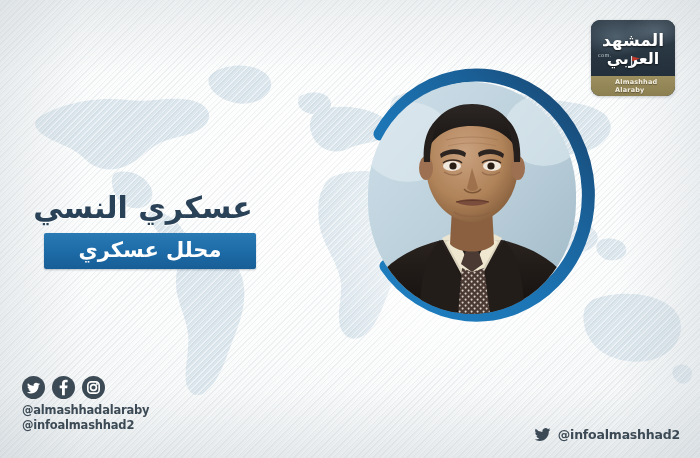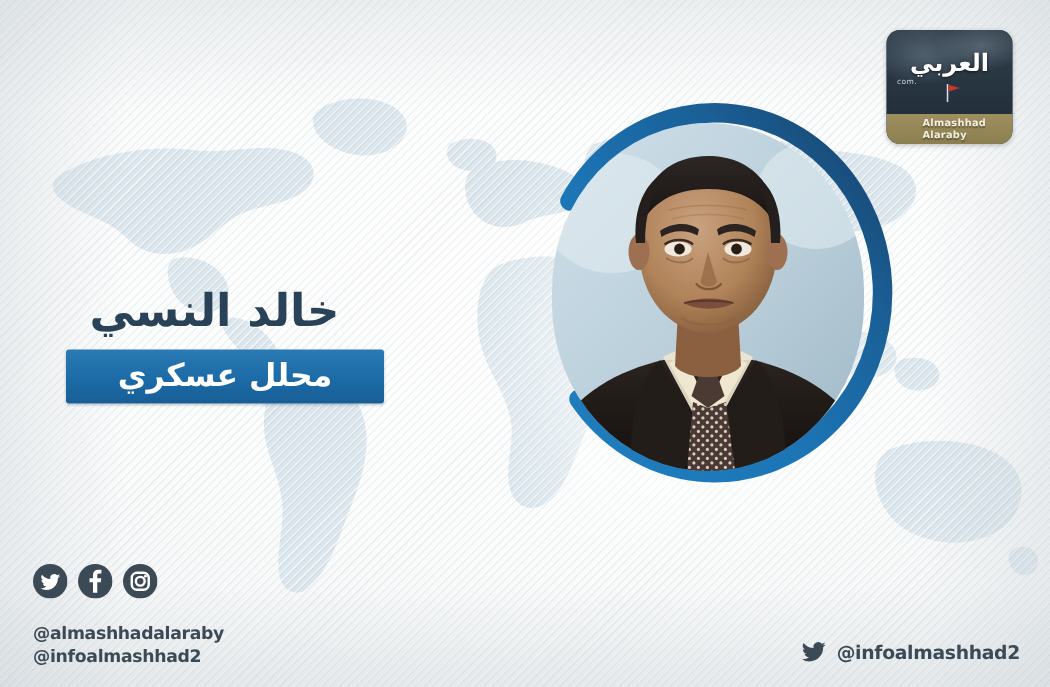--- a/index.html
+++ b/index.html
@@ -210,21 +210,21 @@
     left: 22px;
     top: 376px;
   }
   .social-icons {
     display: flex;
     gap: 7px;
     align-items: center;
   }
   .social-icons svg { display: block; }
   .handles {
-    margin-top: 16px;
+    margin-top: 4px;
     font-family: "DejaVu Sans", sans-serif;
     font-size: 11.5px;
     font-weight: 700;
     color: #3c4a55;
     line-height: 1.32;
     letter-spacing: -0.2px;
   }
 
   .social-right {
     position: absolute;
@@ -299,20 +299,21 @@
     </svg>
   </div>
 
   <div class="bg-texture"></div>
   <div class="bg-vignette"></div>
   <div class="bg-bloom"></div>
 
   <div class="logo">
     <div class="logo-photo"></div>
     <div class="logo-ar">
+      <div class="l1">المشهد</div>
       <div class="l2">العربي</div>
     </div>
     <div class="logo-com">com.</div>
     <div class="logo-flag">
       <svg viewBox="0 0 9 12" aria-hidden="true">
         <rect x="0" y="0" width="1.2" height="12" fill="#d8dde1"></rect>
         <path d="M1.2 0.5 L9 2.6 L1.2 5.2 Z" fill="#c0392b"></path>
       </svg>
     </div>
     <div class="logo-strip">Almashhad Alaraby</div>
@@ -423,21 +424,21 @@
 
         <path d="M86 130 C94 136, 114 136, 122 130" stroke="#8a6144" stroke-width="1.6" fill="none" opacity="0.55"></path>
 
         <path d="M78 58 C92 54, 116 54, 130 58" stroke="#9a6f4c" stroke-width="1.1" fill="none" opacity="0.5"></path>
         <path d="M80 64 C94 60, 114 60, 128 64" stroke="#9a6f4c" stroke-width="1" fill="none" opacity="0.4"></path>
       </svg>
     </div>
   </div>
 
   <div class="name-block">
-    <div class="guest-name">خالد النسي</div>
+    <div class="guest-name">عسكري النسي</div>
     <div class="role-badge">محلل عسكري</div>
   </div>
 
   <div class="social-left">
     <div class="social-icons">
       <span>
         <svg width="23" height="23" viewBox="0 0 24 24" aria-hidden="true">
           <circle cx="12" cy="12" r="12" fill="#3c4a55"></circle>
           <path fill="#ffffff" d="M19 8.3c-.5.23-1.05.39-1.62.46.58-.35 1.03-.9 1.24-1.57-.55.33-1.15.56-1.79.69a2.82 2.82 0 0 0-4.8 2.57 8 8 0 0 1-5.81-2.95 2.82 2.82 0 0 0 .87 3.76c-.46-.01-.9-.14-1.28-.35v.04c0 1.37.97 2.5 2.26 2.77-.24.06-.49.1-.75.1-.18 0-.36-.02-.53-.05a2.82 2.82 0 0 0 2.63 1.96A5.66 5.66 0 0 1 5 16.9a7.98 7.98 0 0 0 4.32 1.27c5.18 0 8.02-4.3 8.02-8.02l-.01-.37A5.7 5.7 0 0 0 19 8.3z"></path>
         </svg>

